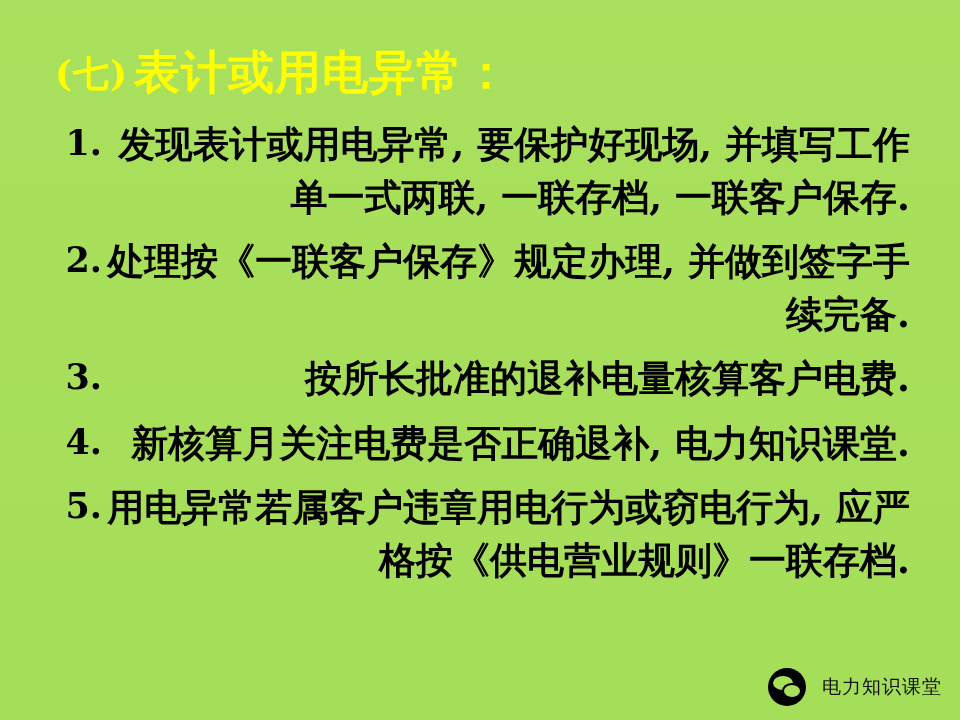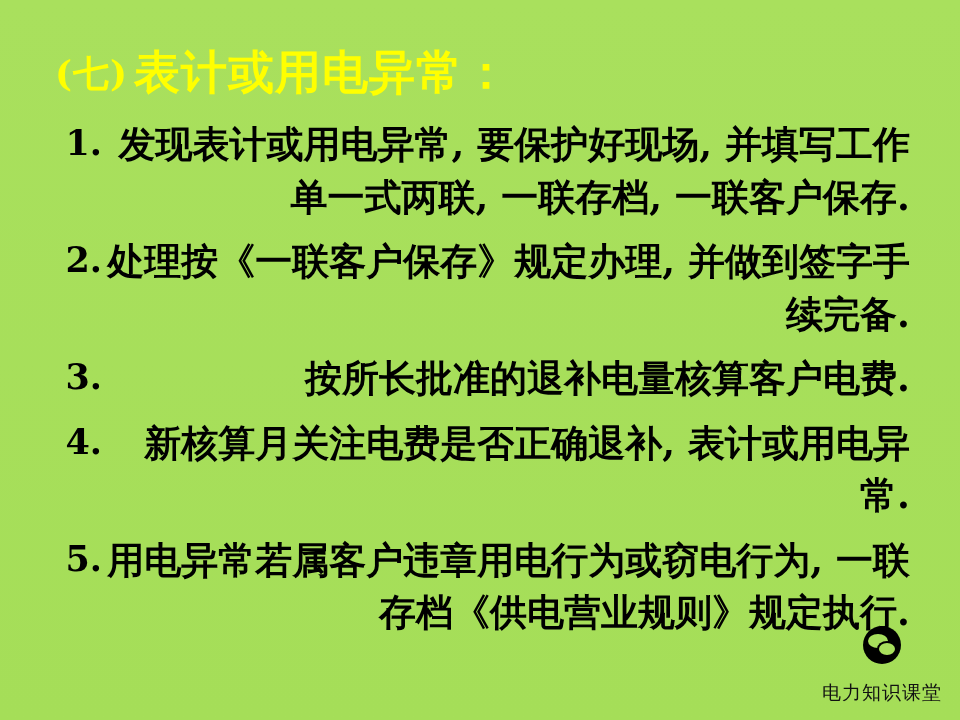--- a/index.html
+++ b/index.html
@@ -62,21 +62,20 @@
     letter-spacing: 0px;
     text-align: right;
   }
   .footer {
     position: absolute;
     right: 18px;
     bottom: 14px;
     display: flex;
     align-items: center;
     gap: 16px;
-    flex-direction: column;
   }
   .wechat-icon {
     width: 38px;
     height: 38px;
     border-radius: 50%;
     background: #000000;
     position: relative;
     display: inline-block;
   }
   .wechat-icon .b1 {
@@ -126,26 +125,26 @@
       <span class="txt">处理按《一联客户保存》规定办理, 并做到签字手续完备.</span>
     </div>
 
     <div class="item">
       <span class="idx">3.</span>
       <span class="txt">按所长批准的退补电量核算客户电费.</span>
     </div>
 
     <div class="item">
       <span class="idx">4.</span>
-      <span class="txt">新核算月关注电费是否正确退补, 表计或用电异常.</span>
+      <span class="txt">新核算月关注电费是否正确退补, 电力知识课堂.</span>
     </div>
 
     <div class="item">
       <span class="idx">5.</span>
-      <span class="txt">用电异常若属客户违章用电行为或窃电行为, 一联存档《供电营业规则》规定执行.</span>
+      <span class="txt">用电异常若属客户违章用电行为或窃电行为, 应严格按《供电营业规则》一联存档.</span>
     </div>
 
   </div>
 
   <div class="footer">
     <span class="wechat-icon">
       <span class="b1"></span>
       <span class="b2"></span>
     </span>
     <span class="footer-label">电力知识课堂</span>

